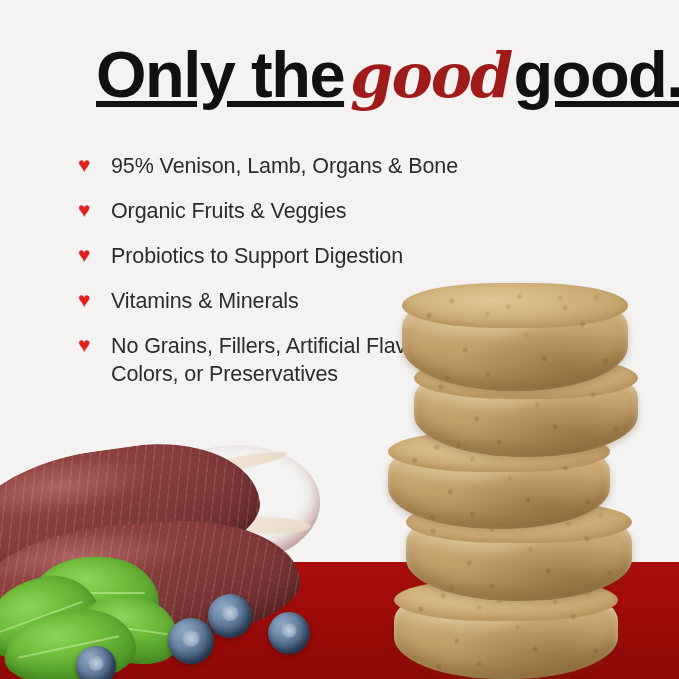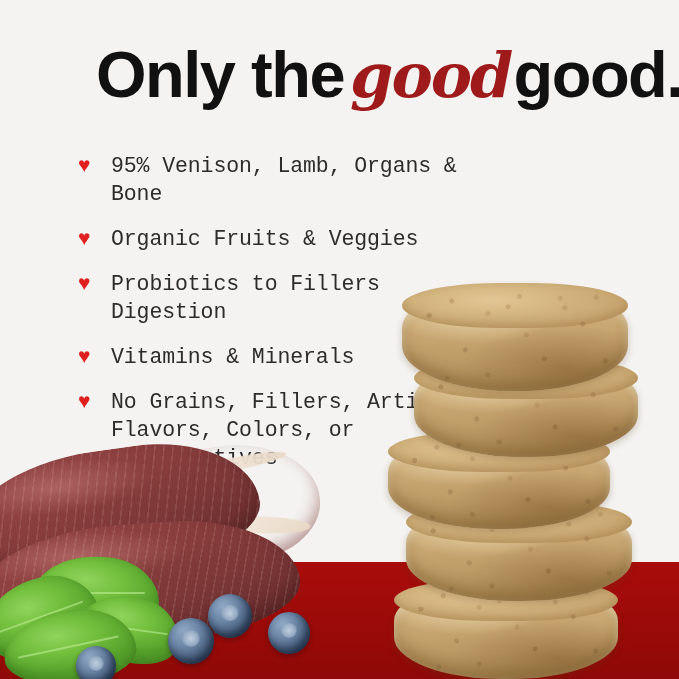--- a/index.html
+++ b/index.html
@@ -12,21 +12,21 @@
   #card{position:absolute;inset:0;background:#f4f3f1;overflow:hidden;}
 
   
   #headline{
     position:absolute;left:96px;top:42px;
     white-space:nowrap;
     font-size:65px;line-height:1;
     font-weight:bold;color:#111111;
     letter-spacing:-1.5px;
   }
-  #headline .word{display:inline-block;vertical-align:baseline;}
+  #headline .word{display:inline-block;vertical-align:baseline;text-decoration:underline;}
   #headline .script{
     font-family:"DejaVu Serif", serif;
     font-style:italic;font-weight:bold;
     color:#9f1b1b;
     font-size:62px;
     letter-spacing:-2px;
     transform:skewX(-6deg);
     margin:0 2px 0 6px;
   }
   #headline .tm{
@@ -45,21 +45,20 @@
     flex:0 0 auto;width:22px;
     color:#e01f1f;font-size:21px;line-height:26px;
     text-align:left;
   }
   .btext{
     flex:1 1 auto;
     font-size:21.5px;line-height:28px;
     color:#2c2c2c;font-weight:300;
     letter-spacing:-0.1px;
     margin-left:11px;
-    font-family:Liberation Mono, monospace;
   }
 
   
   #redband{
     position:absolute;left:0;right:0;top:562px;bottom:0;
     background:linear-gradient(180deg,#a80d0b 0%,#9d0b09 45%,#8e0907 100%);
   }
 
   
   #stack{position:absolute;left:388px;top:283px;width:250px;height:396px;}
@@ -208,21 +207,21 @@
     <div class="bullet">
       <span class="heart">♥</span>
       <span class="btext">95% Venison, Lamb, Organs &amp; Bone</span>
     </div>
     <div class="bullet">
       <span class="heart">♥</span>
       <span class="btext">Organic Fruits &amp; Veggies</span>
     </div>
     <div class="bullet">
       <span class="heart">♥</span>
-      <span class="btext">Probiotics to Fillers Digestion</span>
+      <span class="btext">Probiotics to Support Digestion</span>
     </div>
     <div class="bullet">
       <span class="heart">♥</span>
       <span class="btext">Vitamins &amp; Minerals</span>
     </div>
     <div class="bullet">
       <span class="heart">♥</span>
       <span class="btext">No Grains, Fillers, Artificial Flavors, Colors, or Preservatives</span>
     </div>
   </div>

